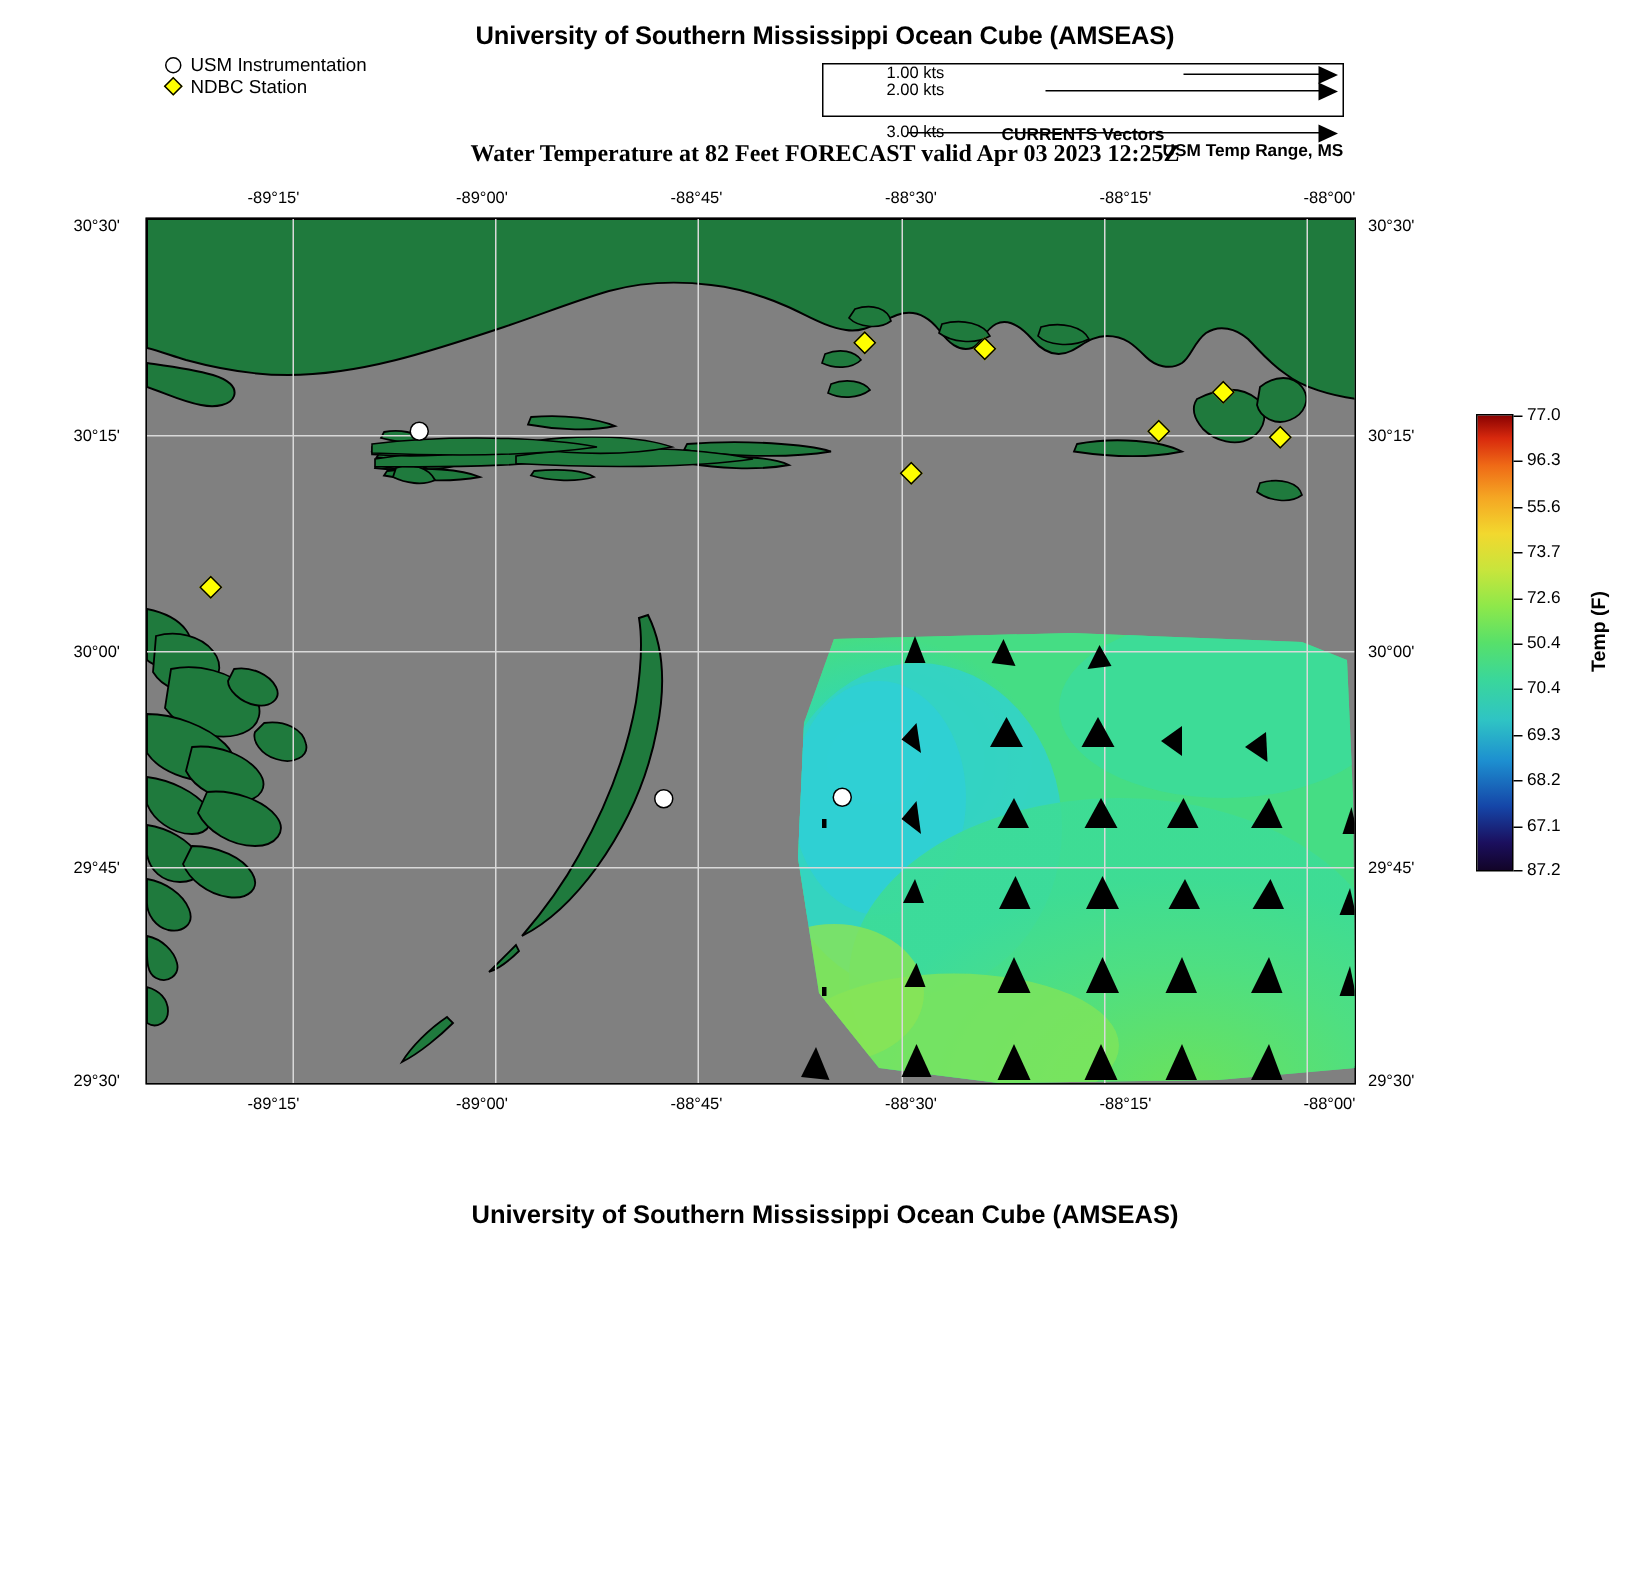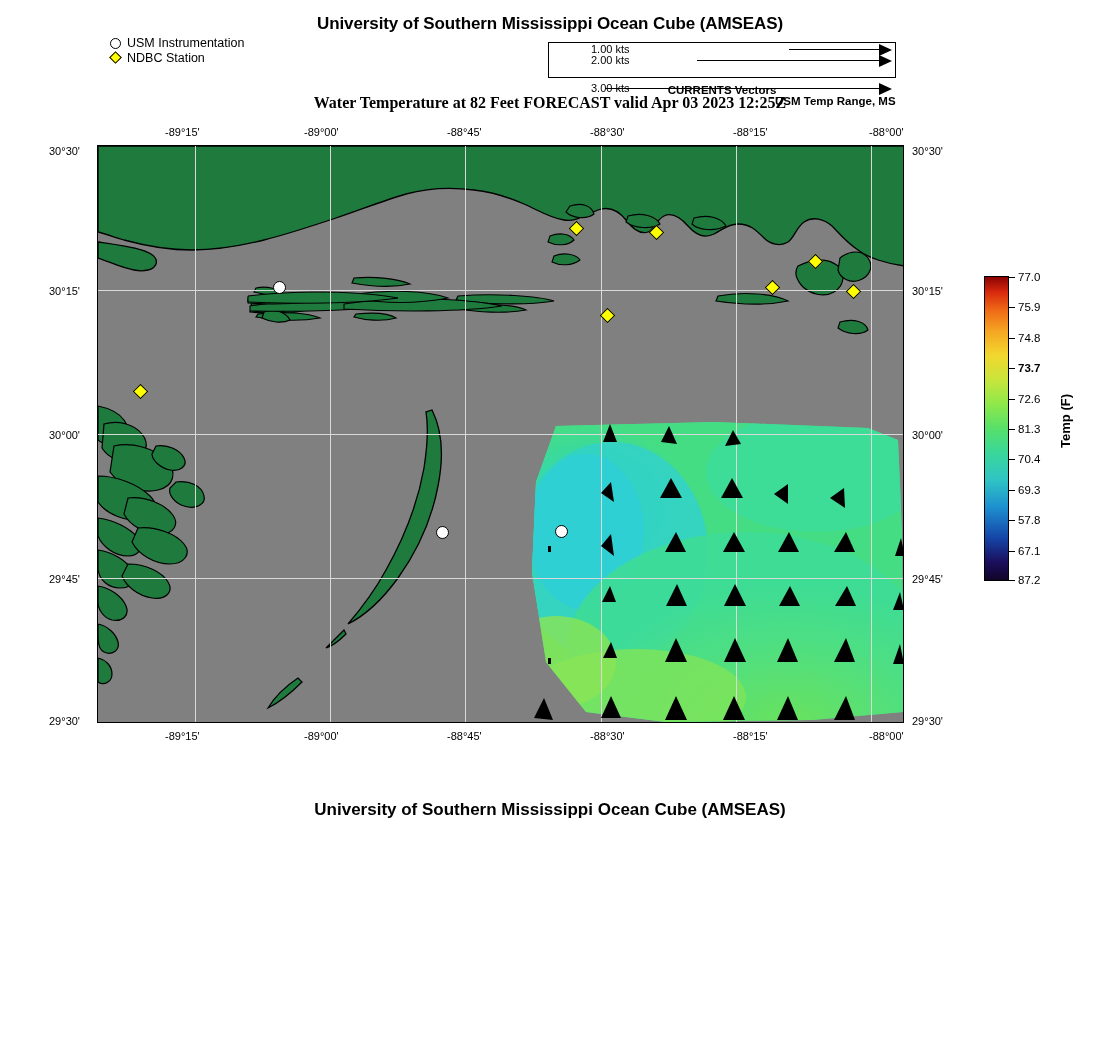--- a/index.html
+++ b/index.html
@@ -446,34 +446,34 @@
     <div class="stn-circle" style="left:457px; top:379px;"></div>
   </div>
 </div>
 
 <div class="abs" id="colorbar-wrap">
   <div id="colorbar"></div>
 
   <div class="cb-tick" style="top:1px;"></div>
   <div class="cb-lbl" style="top:1px;">77.0</div>
   <div class="cb-tick" style="top:31.4px;"></div>
-  <div class="cb-lbl" style="top:31.4px;">75.9</div>
+  <div class="cb-lbl" style="top:31.4px;">96.3</div>
   <div class="cb-tick" style="top:61.8px;"></div>
-  <div class="cb-lbl" style="top:61.8px;">74.8</div>
+  <div class="cb-lbl" style="top:61.8px;">55.6</div>
   <div class="cb-tick" style="top:92.2px;"></div>
-  <div class="cb-lbl" style="top:92.2px;font-weight:bold;">73.7</div>
+  <div class="cb-lbl" style="top:92.2px;">73.7</div>
   <div class="cb-tick" style="top:122.6px;"></div>
   <div class="cb-lbl" style="top:122.6px;">72.6</div>
   <div class="cb-tick" style="top:153px;"></div>
-  <div class="cb-lbl" style="top:153px;">81.3</div>
+  <div class="cb-lbl" style="top:153px;">50.4</div>
   <div class="cb-tick" style="top:183.4px;"></div>
   <div class="cb-lbl" style="top:183.4px;">70.4</div>
   <div class="cb-tick" style="top:213.8px;"></div>
   <div class="cb-lbl" style="top:213.8px;">69.3</div>
   <div class="cb-tick" style="top:244.2px;"></div>
-  <div class="cb-lbl" style="top:244.2px;">57.8</div>
+  <div class="cb-lbl" style="top:244.2px;">68.2</div>
   <div class="cb-tick" style="top:274.6px;"></div>
   <div class="cb-lbl" style="top:274.6px;">67.1</div>
   <div class="cb-tick" style="top:304px;"></div>
   <div class="cb-lbl" style="top:304px;">87.2</div>
 
   <div id="colorbar-title">Temp (F)</div>
 </div>
 
 </body></html>

